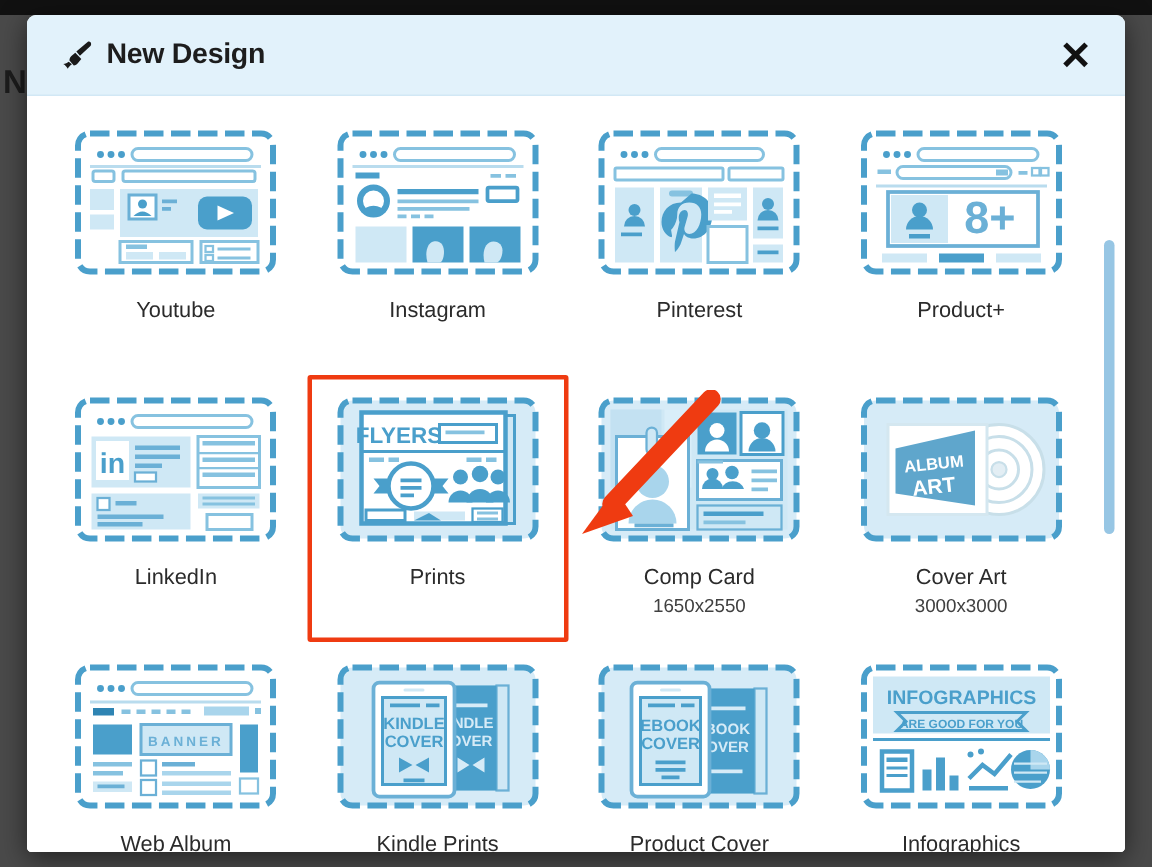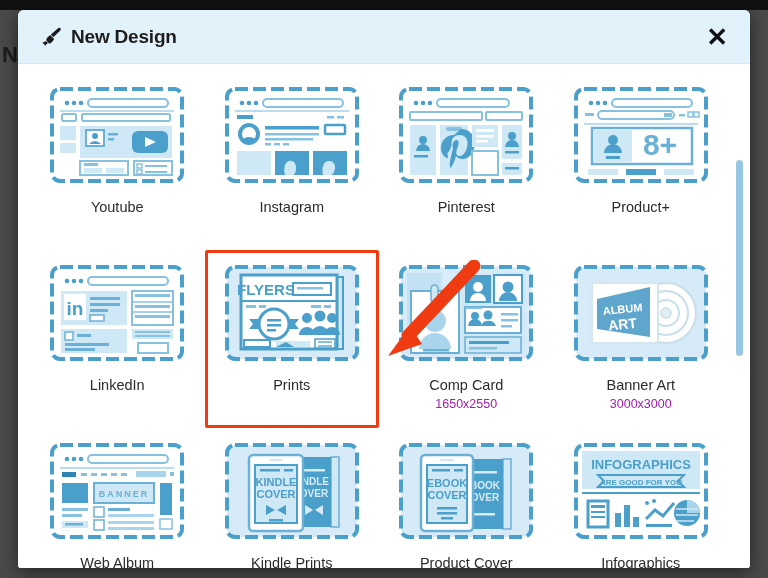--- a/index.html
+++ b/index.html
@@ -138,21 +138,21 @@
     font-size: 14.5px;
     color: #2b2b2b;
     text-align: right;
     line-height: 1.1;
     white-space: nowrap;
   }
 
   .tile-dims {
     margin-top: 4px;
     font-size: 12.5px;
-    color: #a21caf;
+    color: #404040;
     text-align: center;
     line-height: 1.1;
   }
 
   
   #scrollbar-track {
     position: absolute;
     top: 0;
     right: 3px;
     width: 9px;
@@ -445,21 +445,21 @@
           <rect x="8" y="6" width="130" height="92" rx="8" fill="#d6ebf7" stroke="#4a9fcb" stroke-width="4" stroke-dasharray="13 5"></rect>
           <circle cx="98" cy="52" r="30" fill="#fff" stroke="#c8dfe9" stroke-width="2"></circle>
           <circle cx="98" cy="52" r="22" fill="#fff" stroke="#c8dfe9" stroke-width="2"></circle>
           <circle cx="98" cy="52" r="13" fill="#fff" stroke="#c8dfe9" stroke-width="2"></circle>
           <circle cx="98" cy="52" r="5" fill="#e3eef4" stroke="#c8dfe9" stroke-width="1.5"></circle>
           <rect x="24" y="22" width="66" height="60" fill="#fff" stroke="#d4e7f0" stroke-width="2"></rect>
           <path d="M29 38L82 26v50L29 68z" fill="#5fa6cc"></path>
           <text x="55" y="52" font-family="Liberation Sans, sans-serif" font-size="11" font-weight="bold" fill="#fff" text-anchor="middle" transform="rotate(-6 55 52)">ALBUM</text>
           <text x="55" y="68" font-family="Liberation Sans, sans-serif" font-size="14" font-weight="bold" fill="#fff" text-anchor="middle" transform="rotate(-6 55 68)">ART</text>
         </svg>
-        <div class="tile-label">Banner Art</div>
+        <div class="tile-label">Cover Art</div>
         <div class="tile-dims">3000x3000</div>
       </div>
 
       <div class="tile">
         <svg class="thumb" viewBox="0 0 146 104">
           <rect x="8" y="6" width="130" height="92" rx="8" fill="#fff" stroke="#4a9fcb" stroke-width="4" stroke-dasharray="13 5"></rect>
           <rect x="14" y="12" width="118" height="80" rx="4" fill="#fff"></rect>
           <circle cx="23" cy="20" r="2.3" fill="#4a9fcb"></circle>
             <circle cx="30" cy="20" r="2.3" fill="#4a9fcb"></circle>
             <circle cx="37" cy="20" r="2.3" fill="#4a9fcb"></circle>

